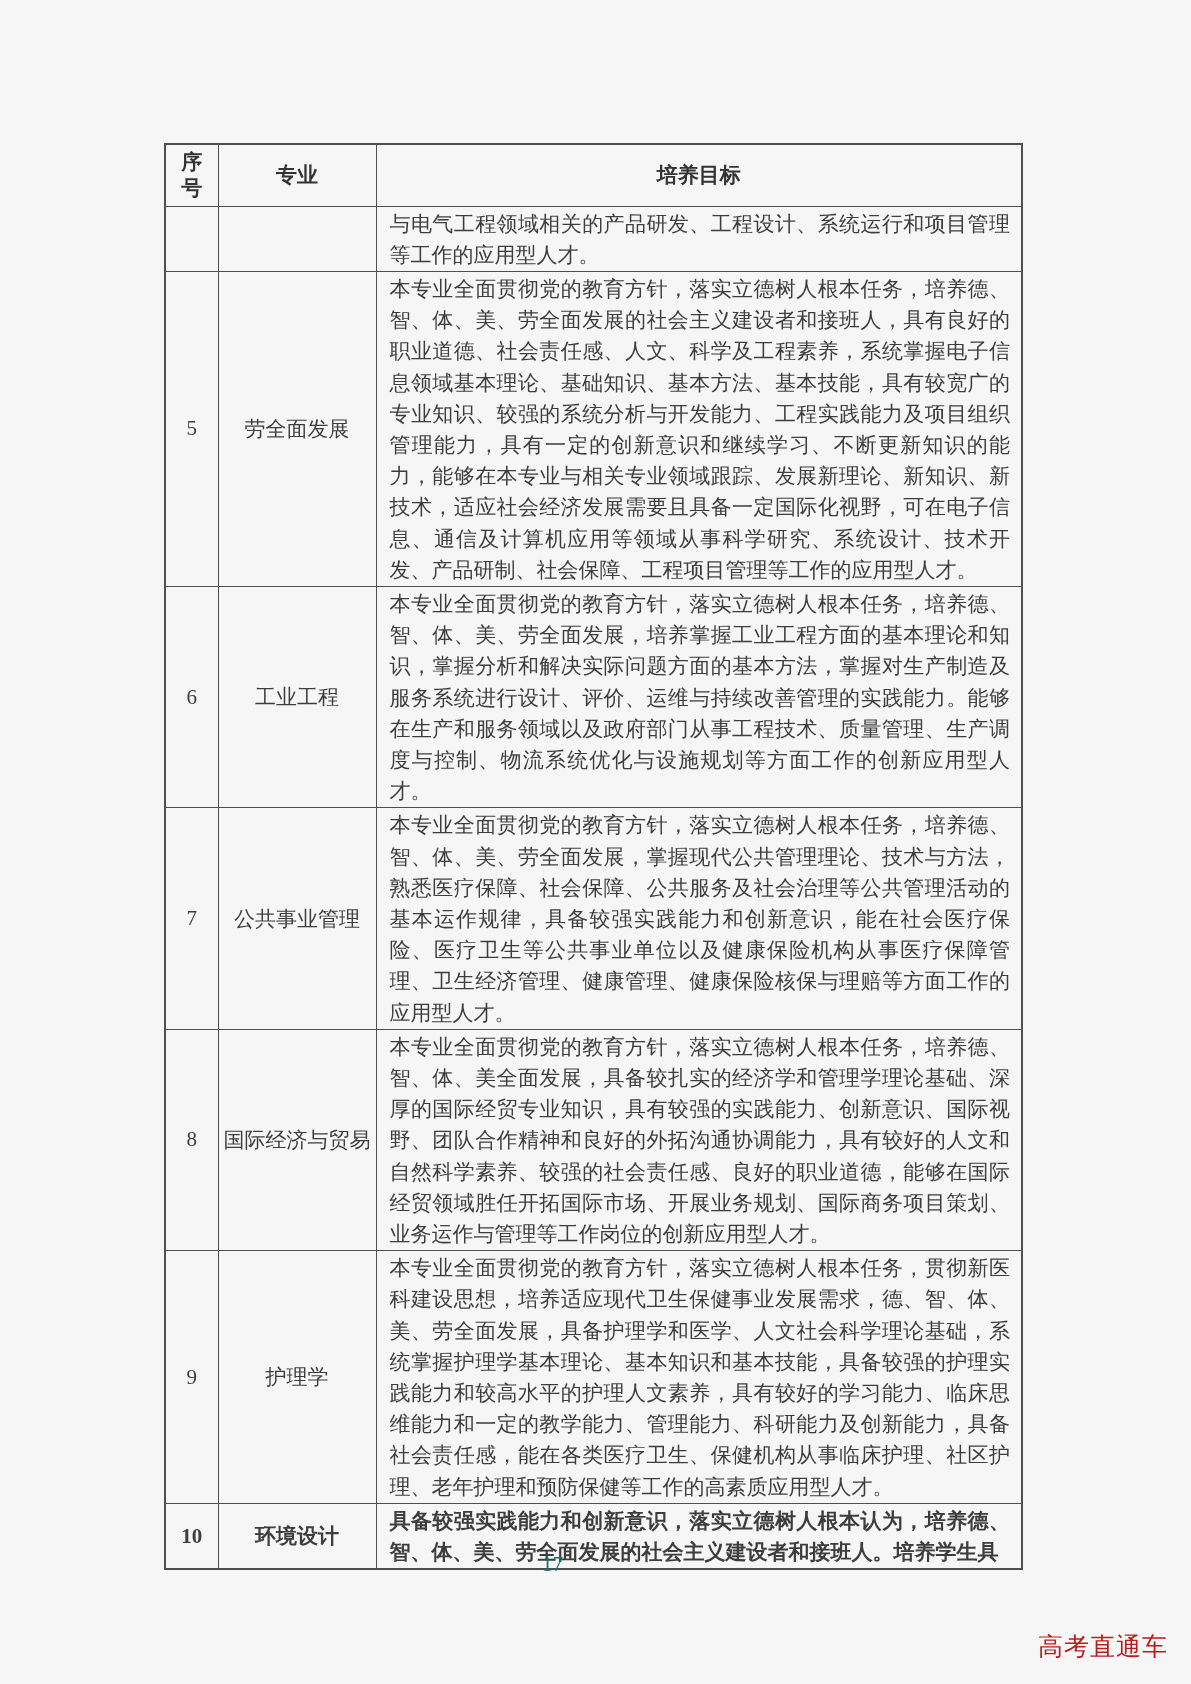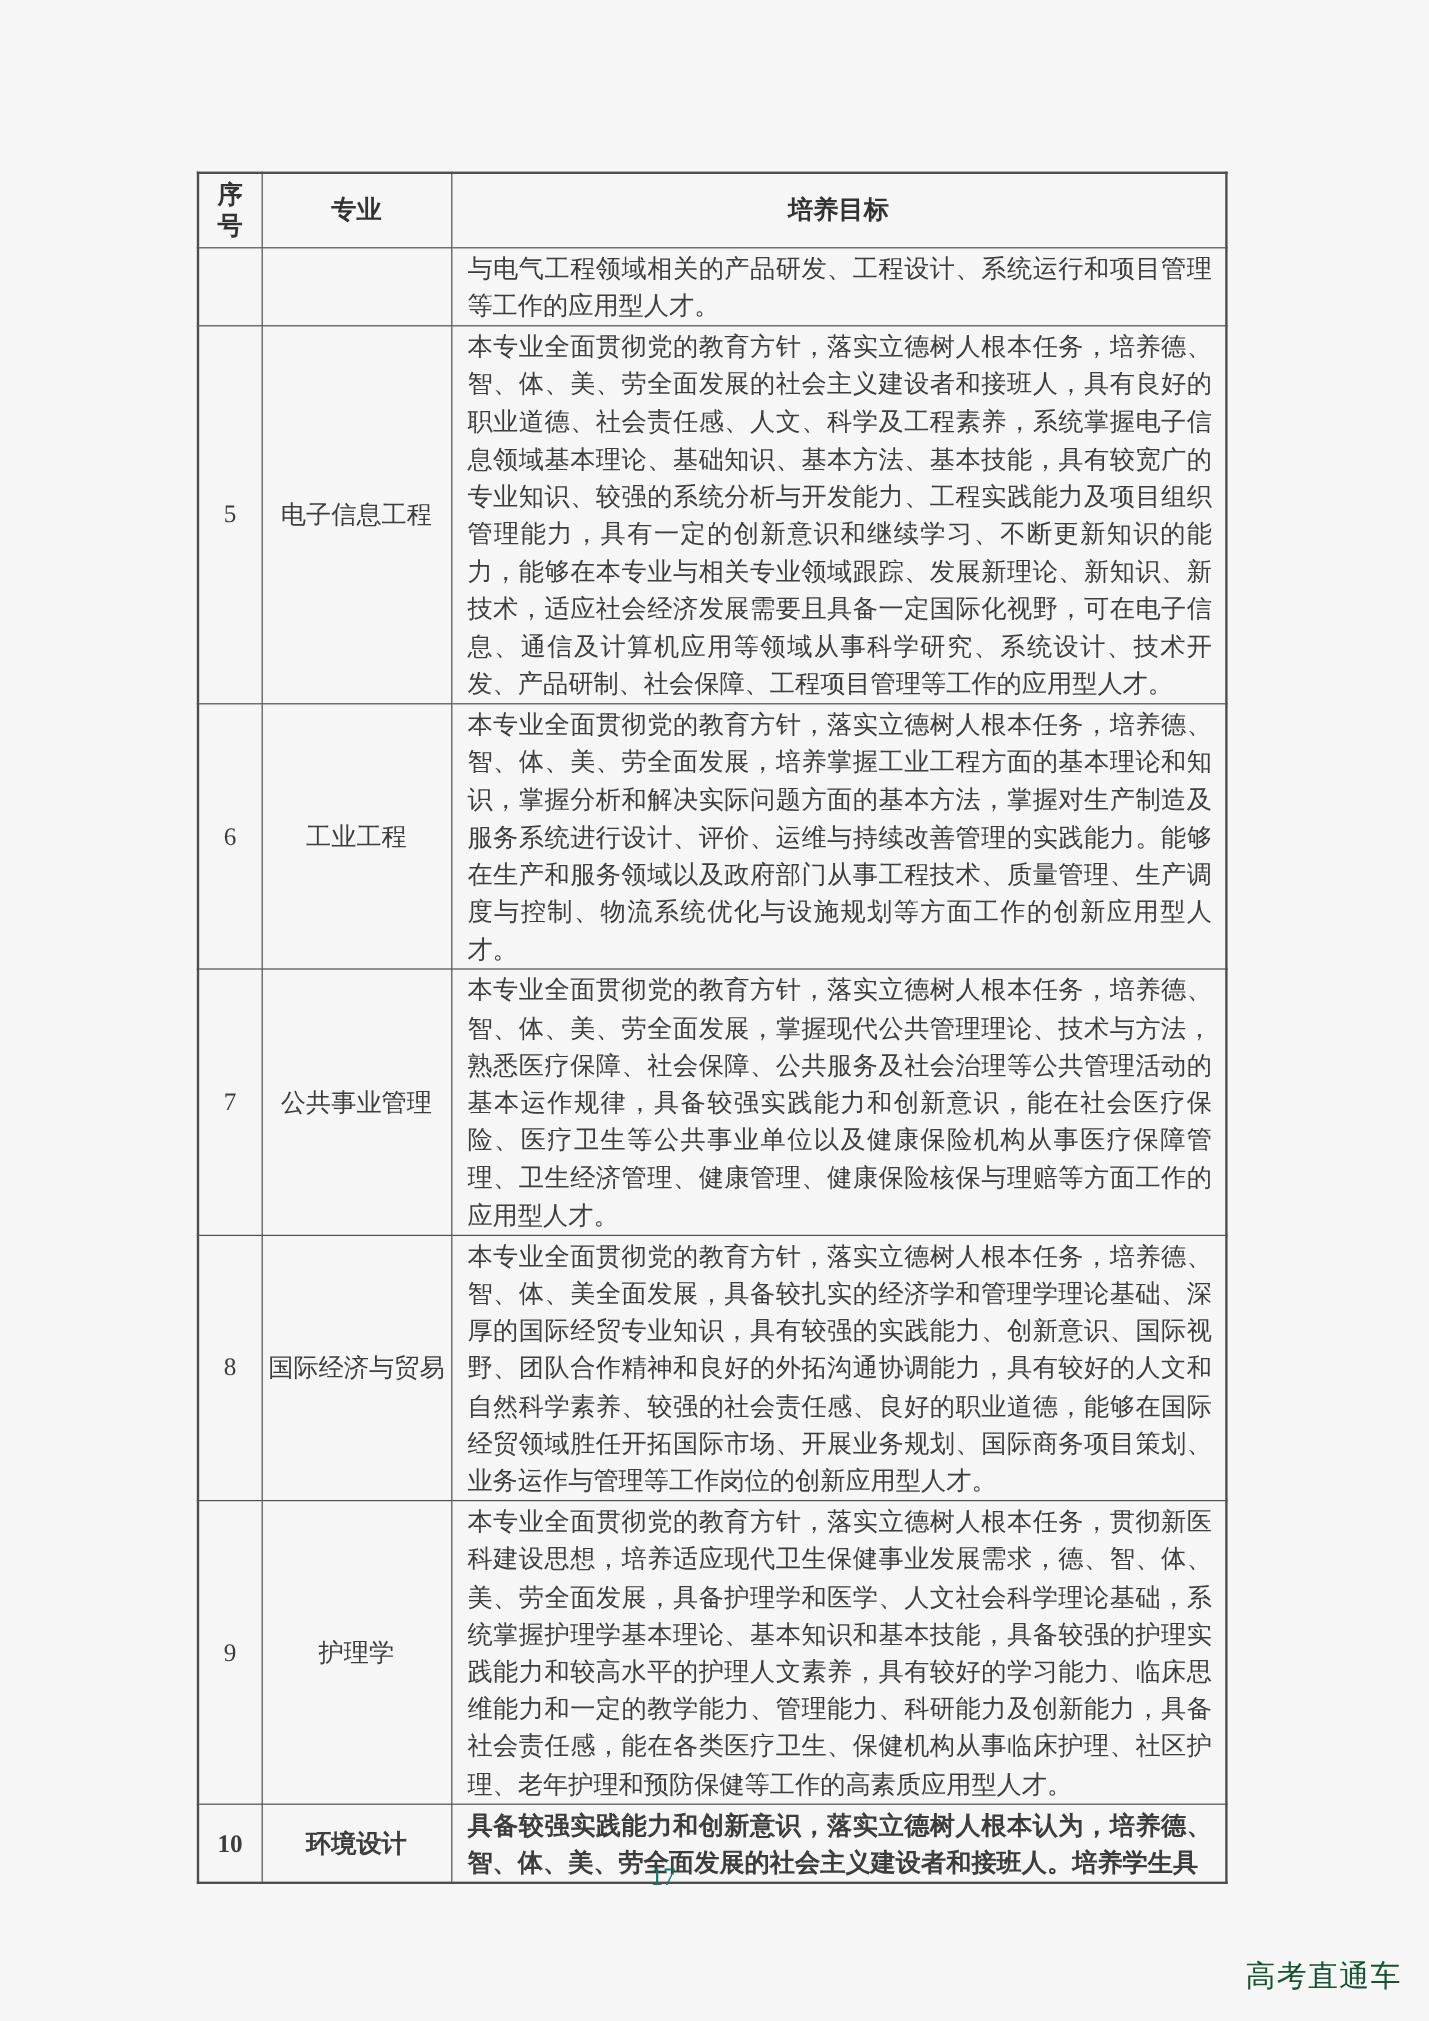--- a/index.html
+++ b/index.html
@@ -65,21 +65,21 @@
     width:1105px;
     text-align:center;
     font-size:21px;
     color:#0f766e;
   }
   .watermark {
     position:absolute;
     top:1630px;
     right:23px;
     font-size:25px;
-    color:#14532d;
+    color:#b91c1c;
     font-family:"Liberation Sans","DejaVu Sans",sans-serif;
     letter-spacing:1px;
   }
 </style>
 </head>
 <body>
 
 <div class="table-wrap">
   <table>
     <colgroup>
@@ -97,21 +97,21 @@
       </tr>
 
       <tr class="r0">
         <td class="no"></td>
         <td class="major"></td>
         <td class="obj">与电气工程领域相关的产品研发、工程设计、系统运行和项目管理等工作的应用型人才。</td>
       </tr>
 
       <tr class="r1">
         <td class="no">5</td>
-        <td class="major">电子信息工程</td>
+        <td class="major">劳全面发展</td>
         <td class="obj">本专业全面贯彻党的教育方针，落实立德树人根本任务，培养德、智、体、美、劳全面发展的社会主义建设者和接班人，具有良好的职业道德、社会责任感、人文、科学及工程素养，系统掌握电子信息领域基本理论、基础知识、基本方法、基本技能，具有较宽广的专业知识、较强的系统分析与开发能力、工程实践能力及项目组织管理能力，具有一定的创新意识和继续学习、不断更新知识的能力，能够在本专业与相关专业领域跟踪、发展新理论、新知识、新技术，适应社会经济发展需要且具备一定国际化视野，可在电子信息、通信及计算机应用等领域从事科学研究、系统设计、技术开发、产品研制、社会保障、工程项目管理等工作的应用型人才。</td>
       </tr>
 
       <tr class="r2">
         <td class="no">6</td>
         <td class="major">工业工程</td>
         <td class="obj">本专业全面贯彻党的教育方针，落实立德树人根本任务，培养德、智、体、美、劳全面发展，培养掌握工业工程方面的基本理论和知识，掌握分析和解决实际问题方面的基本方法，掌握对生产制造及服务系统进行设计、评价、运维与持续改善管理的实践能力。能够在生产和服务领域以及政府部门从事工程技术、质量管理、生产调度与控制、物流系统优化与设施规划等方面工作的创新应用型人才。</td>
       </tr>
 
       <tr class="r3">

